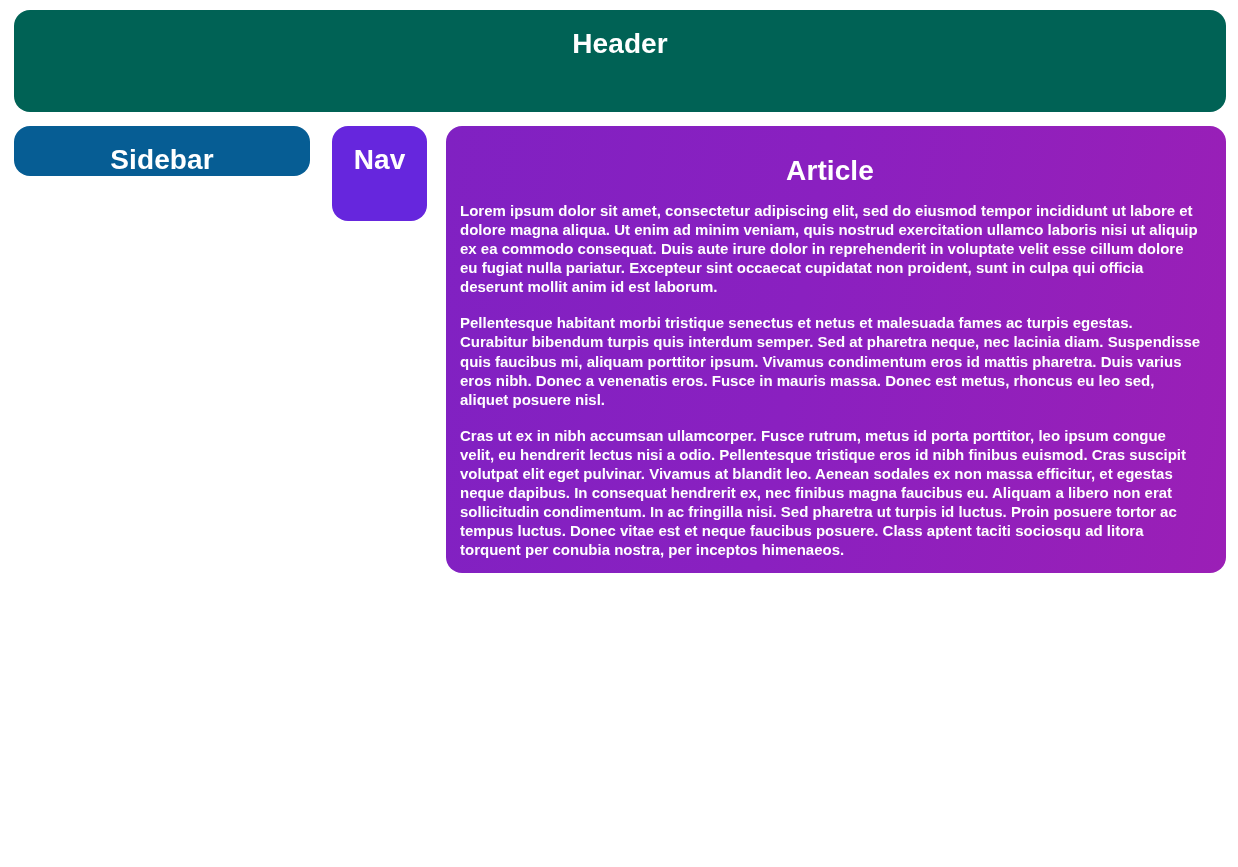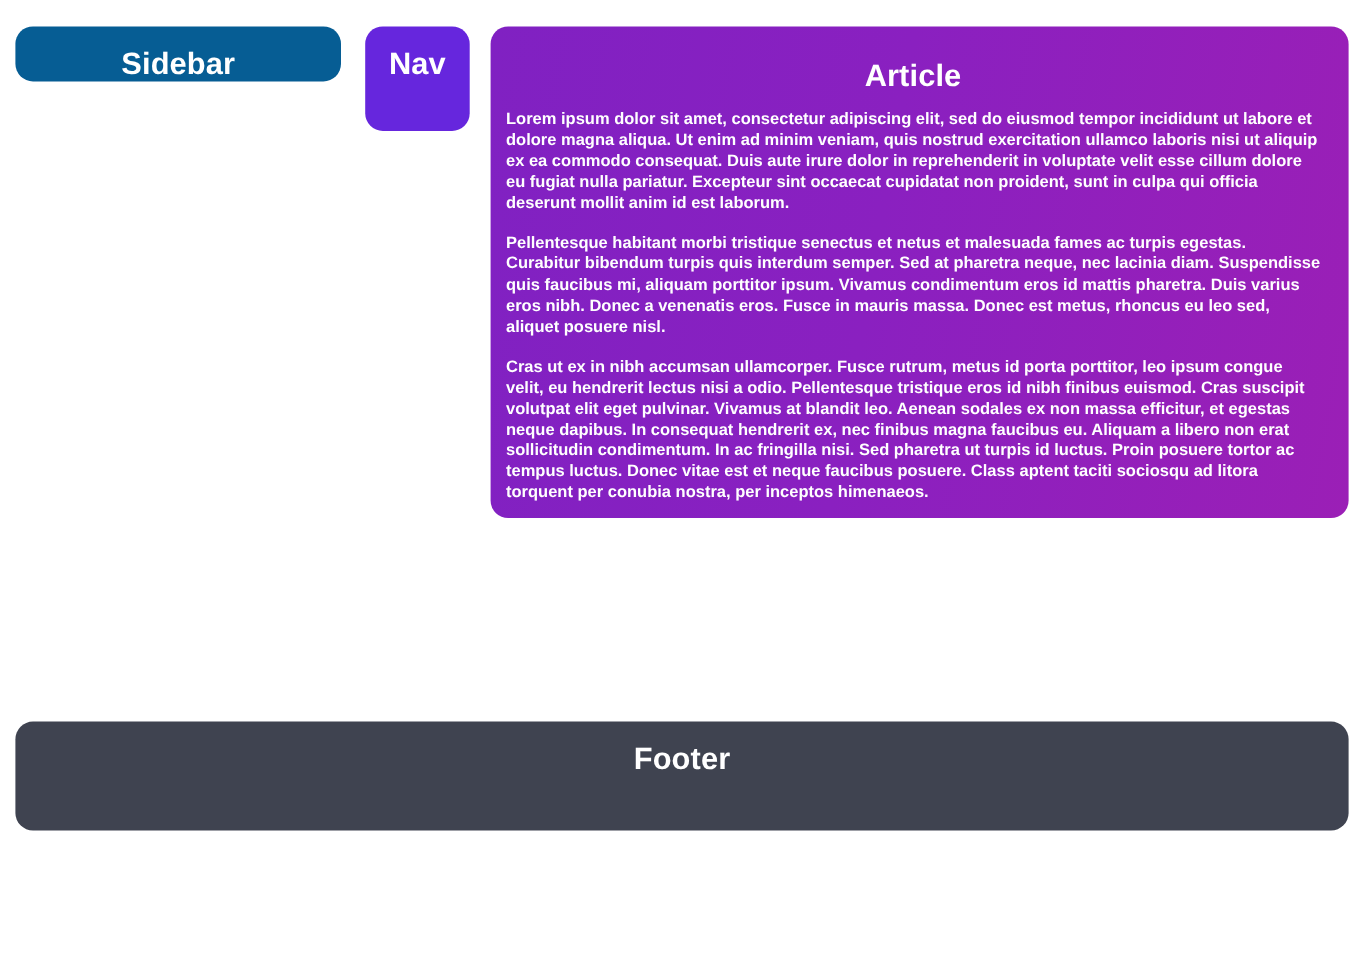--- a/index.html
+++ b/index.html
@@ -112,20 +112,23 @@
     margin-top: 18px;
     padding: 18px 20px 0 20px;
     flex: 0 0 auto;
   }
 </style>
 </head>
 <body>
 
 <div class="page">
 
+  <header class="panel header">
+    <h1 class="panel-title">Header</h1>
+  </header>
 
   <div class="middle">
 
     <aside class="panel sidebar">
       <h2 class="panel-title">Sidebar</h2>
     </aside>
 
     <div class="main-col">
 
       <nav class="panel nav">
@@ -137,17 +140,14 @@
         <div class="article-body">
           <p>Lorem ipsum dolor sit amet, consectetur adipiscing elit, sed do eiusmod tempor incididunt ut labore et dolore magna aliqua. Ut enim ad minim veniam, quis nostrud exercitation ullamco laboris nisi ut aliquip ex ea commodo consequat. Duis aute irure dolor in reprehenderit in voluptate velit esse cillum dolore eu fugiat nulla pariatur. Excepteur sint occaecat cupidatat non proident, sunt in culpa qui officia deserunt mollit anim id est laborum.</p>
           <p>Pellentesque habitant morbi tristique senectus et netus et malesuada fames ac turpis egestas. Curabitur bibendum turpis quis interdum semper. Sed at pharetra neque, nec lacinia diam. Suspendisse quis faucibus mi, aliquam porttitor ipsum. Vivamus condimentum eros id mattis pharetra. Duis varius eros nibh. Donec a venenatis eros. Fusce in mauris massa. Donec est metus, rhoncus eu leo sed, aliquet posuere nisl.</p>
           <p>Cras ut ex in nibh accumsan ullamcorper. Fusce rutrum, metus id porta porttitor, leo ipsum congue velit, eu hendrerit lectus nisi a odio. Pellentesque tristique eros id nibh finibus euismod. Cras suscipit volutpat elit eget pulvinar. Vivamus at blandit leo. Aenean sodales ex non massa efficitur, et egestas neque dapibus. In consequat hendrerit ex, nec finibus magna faucibus eu. Aliquam a libero non erat sollicitudin condimentum. In ac fringilla nisi. Sed pharetra ut turpis id luctus. Proin posuere tortor ac tempus luctus. Donec vitae est et neque faucibus posuere. Class aptent taciti sociosqu ad litora torquent per conubia nostra, per inceptos himenaeos.</p>
         </div>
       </article>
 
     </div>
   </div>
 
-  <footer class="panel footer">
-    <h2 class="panel-title">Footer</h2>
-  </footer>
 
 </div>
 
 </body></html>

